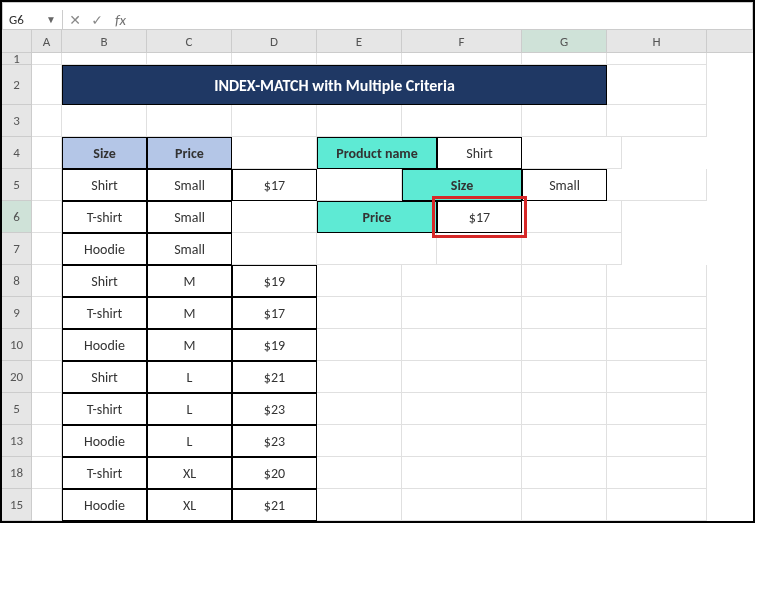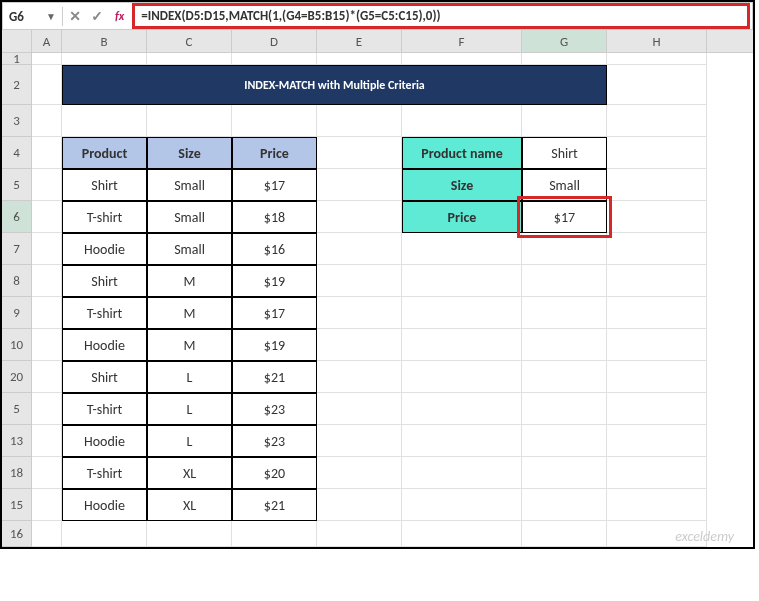--- a/index.html
+++ b/index.html
@@ -1,23 +1,23 @@
 <!DOCTYPE html>
 <html><head>
   <meta charset="utf-8">
   <style>
     * { box-sizing: border-box; margin: 0; padding: 0; }
     body { font-family: Calibri, Arial, sans-serif; font-size: 14px; background: #fff; color: #333; }
     
-    .formula-bar { display: flex; align-items: center; border: 1px solid #ccc; height: 28px; background: #fff; font-weight: bold; }
+    .formula-bar { display: flex; align-items: flex-end; border: 1px solid #ccc; height: 28px; background: #fff; }
     .name-box { width: 60px; border-right: 1px solid #ccc; padding: 2px 6px; font-size: 13px; display: flex; align-items: center; justify-content: space-between; }
     .name-box-dd { color: #666; font-size: 10px; }
     .fb-buttons { display: flex; align-items: center; padding: 0 4px; gap: 6px; color: #888; }
     .fb-btn { width: 16px; text-align: center; cursor: pointer; }
-    .fx-label { font-style: italic; font-size: 12px; color: #be185d; padding: 0 4px; }
+    .fx-label { font-style: italic; font-size: 15px; color: #737373; padding: 0 4px; }
     .formula-wrap { flex: 1; display: flex; align-items: center; }
     .formula-input { flex: 1; border: 3px solid #d62828; padding: 2px 6px; font-size: 13px; background: #fff; height: 26px; margin-right: 2px; }
     
     .sheet { position: relative; }
     .col-headers { display: flex; background: #e6e6e6; border-bottom: 1px solid #ccc; }
     .corner { width: 30px; height: 22px; border-right: 1px solid #ccc; background: #e6e6e6; }
     .col-h { height: 22px; border-right: 1px solid #ccc; display: flex; align-items: center; justify-content: center; font-size: 13px; color: #555; background: #e6e6e6; }
     .col-h.sel { background: #cfe2d8; }
     .col-A { width: 30px; }
     .col-B, .col-C, .col-D { width: 85px; }
@@ -28,21 +28,21 @@
     
     .row { display: flex; }
     .row-h { width: 30px; border-right: 1px solid #ccc; border-bottom: 1px solid #ccc; background: #e6e6e6; display: flex; align-items: center; justify-content: center; font-size: 13px; color: #555; }
     .row-h.sel { background: #cfe2d8; }
     .cell { border-right: 1px solid #e0e0e0; border-bottom: 1px solid #e0e0e0; display: flex; align-items: center; justify-content: center; font-size: 14px; padding: 0 4px; }
     .r1 { height: 12px; }
     .r-std { height: 32px; }
     .r2 { height: 40px; }
     .r16 { height: 26px; }
     
-    .title-cell { background: #1f3864; color: #fff; font-weight: bold; font-size: 12px; border: 1px solid #000; }
+    .title-cell { background: #1f3864; color: #fff; font-weight: bold; font-size: 16px; border: 1px solid #000; }
     .hdr-cell { background: #b4c6e7; font-weight: bold; border: 1px solid #000 !important; }
     .data-cell { border: 1px solid #000 !important; background: #fff; }
     .lookup-hdr { background: #5eead4; font-weight: bold; border: 1px solid #000 !important; }
     .lookup-val { border: 1px solid #000 !important; background: #fff; }
     
     .active-cell { outline: 2px solid #217346; outline-offset: -1px; position: relative; }
     .red-highlight { outline: 3px solid #d62828; outline-offset: 2px; }
     
     .watermark { position: absolute; right: 19px; top: 498px; font-size: 14px; color: #ccc; font-style: italic; text-align: center; }
     .watermark-sub { position: absolute; right: 18px; top: 516px; font-size: 9px; color: #ddd; letter-spacing: 2px; }
@@ -56,23 +56,20 @@
 
 <div class="formula-bar">
   <div class="name-box">
     <span>G6</span>
     <span class="name-box-dd">▼</span>
   </div>
   <div class="fb-buttons">
     <span class="fb-btn">✕</span>
     <span class="fb-btn">✓</span>
     <span class="fx-label">fx</span>
-  </div>
-  <div class="formula-wrap">
-    <div class="formula-input">=INDEX(D5:D15,MATCH(1,(G4=B5:B15)*(G5=C5:C15),0))</div>
   </div>
 </div>
 
 <div class="sheet">
   <div class="col-headers">
     <div class="corner"></div>
     <div class="col-h col-A">A</div>
     <div class="col-h col-B">B</div>
     <div class="col-h col-C">C</div>
     <div class="col-h col-D">D</div>
@@ -109,21 +106,20 @@
     <div class="cell col-D r-std"></div>
     <div class="cell col-E r-std"></div>
     <div class="cell col-F r-std"></div>
     <div class="cell col-G r-std"></div>
     <div class="cell col-H r-std"></div>
   </div>
 
   <div class="row">
     <div class="row-h r-std">4</div>
     <div class="cell col-A r-std"></div>
-    <div class="cell col-B r-std hdr-cell">Product</div>
     <div class="cell col-C r-std hdr-cell">Size</div>
     <div class="cell col-D r-std hdr-cell">Price</div>
     <div class="cell col-E r-std"></div>
     <div class="cell col-F r-std lookup-hdr">Product name</div>
     <div class="cell col-G r-std lookup-val">Shirt</div>
     <div class="cell col-H r-std"></div>
   </div>
 
   <div class="row">
     <div class="row-h r-std">5</div>
@@ -135,33 +131,31 @@
     <div class="cell col-F r-std lookup-hdr">Size</div>
     <div class="cell col-G r-std lookup-val">Small</div>
     <div class="cell col-H r-std"></div>
   </div>
 
   <div class="row">
     <div class="row-h r-std sel">6</div>
     <div class="cell col-A r-std"></div>
     <div class="cell col-B r-std data-cell">T-shirt</div>
     <div class="cell col-C r-std data-cell">Small</div>
-    <div class="cell col-D r-std data-cell">$18</div>
     <div class="cell col-E r-std"></div>
     <div class="cell col-F r-std lookup-hdr">Price</div>
     <div class="cell col-G r-std lookup-val active-cell red-highlight">$17</div>
     <div class="cell col-H r-std"></div>
   </div>
 
   <div class="row">
     <div class="row-h r-std">7</div>
     <div class="cell col-A r-std"></div>
     <div class="cell col-B r-std data-cell">Hoodie</div>
     <div class="cell col-C r-std data-cell">Small</div>
-    <div class="cell col-D r-std data-cell">$16</div>
     <div class="cell col-E r-std"></div>
     <div class="cell col-F r-std"></div>
     <div class="cell col-G r-std"></div>
     <div class="cell col-H r-std"></div>
   </div>
   <div class="row">
     <div class="row-h r-std">8</div>
     <div class="cell col-A r-std"></div>
     <div class="cell col-B r-std data-cell">Shirt</div>
     <div class="cell col-C r-std data-cell">M</div>
@@ -241,29 +235,18 @@
     <div class="row-h r-std">15</div>
     <div class="cell col-A r-std"></div>
     <div class="cell col-B r-std data-cell">Hoodie</div>
     <div class="cell col-C r-std data-cell">XL</div>
     <div class="cell col-D r-std data-cell">$21</div>
     <div class="cell col-E r-std"></div>
     <div class="cell col-F r-std"></div>
     <div class="cell col-G r-std"></div>
     <div class="cell col-H r-std"></div>
   </div>
-  <div class="row">
-    <div class="row-h r16">16</div>
-    <div class="cell col-A r16"></div>
-    <div class="cell col-B r16"></div>
-    <div class="cell col-C r16"></div>
-    <div class="cell col-D r16"></div>
-    <div class="cell col-E r16"></div>
-    <div class="cell col-F r16"></div>
-    <div class="cell col-G r16"></div>
-    <div class="cell col-H r16"></div>
-  </div>
 
   <div class="watermark">exceldemy</div>
   <div class="watermark-sub">EXCEL · DATA · BI</div>
 </div>
 
 </div>
 
 </body></html>

